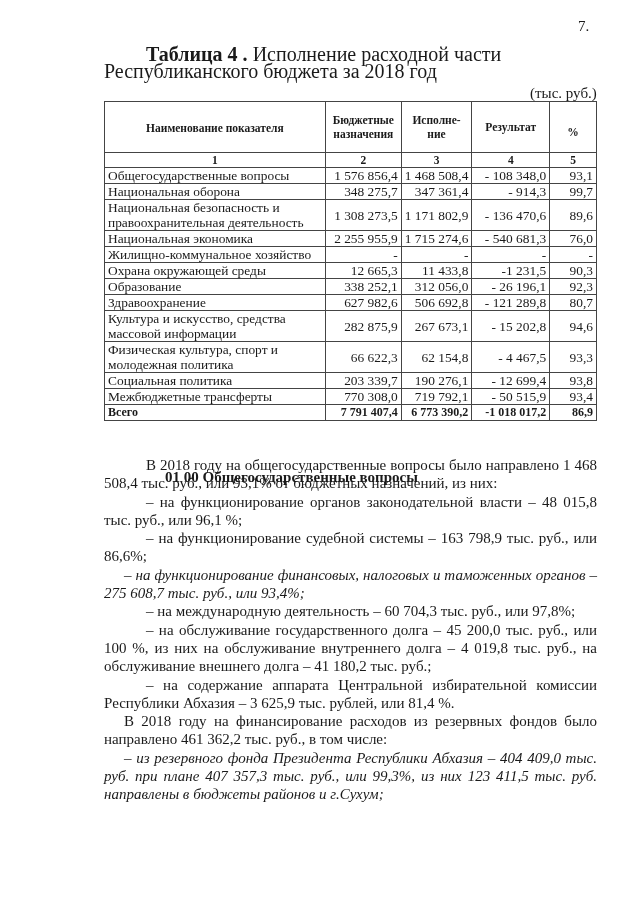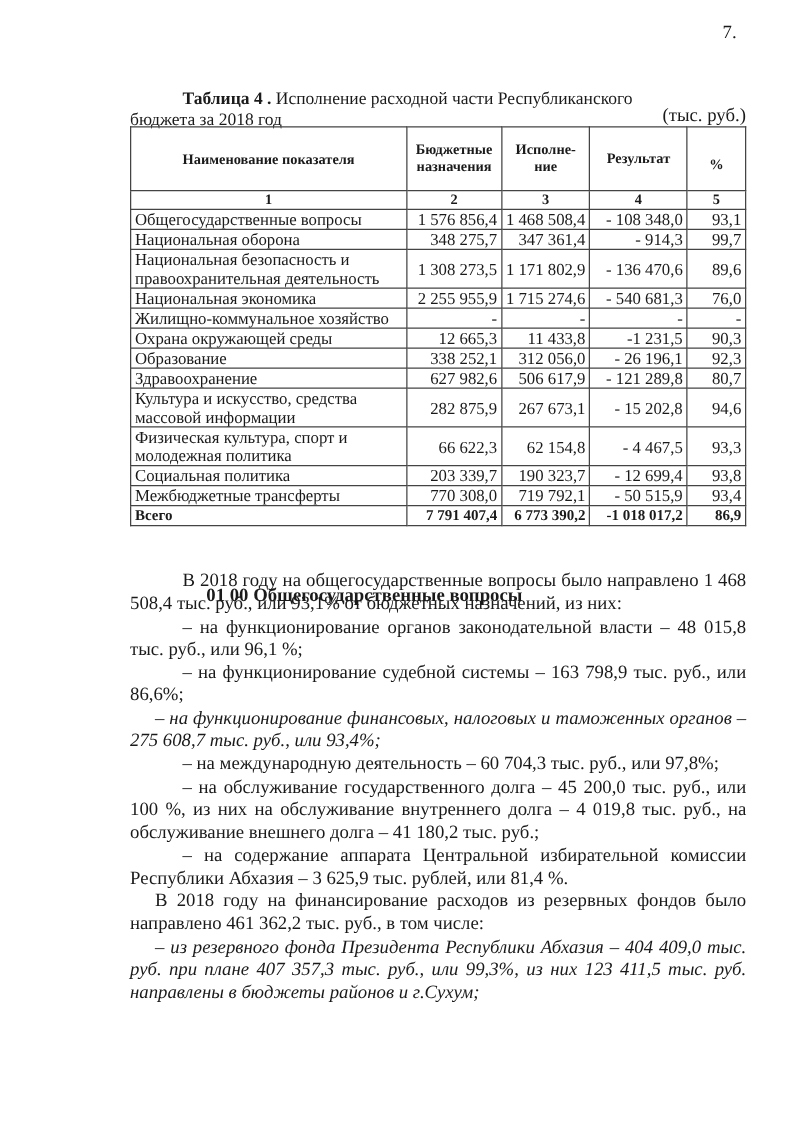--- a/index.html
+++ b/index.html
@@ -1,19 +1,19 @@
 <!DOCTYPE html>
 <html><head>
 <meta charset="utf-8">
 <style>
   html, body { margin: 0; padding: 0; background: #ffffff; }
   body { width: 640px; height: 905px; position: relative; overflow: hidden;
          font-family: "Liberation Serif", "DejaVu Serif", serif; color: #1a1a1a; }
   .page-num { position: absolute; top: 18px; left: 578px; font-size: 15px; }
-  .caption { position: absolute; top: 46px; left: 104px; width: 420px; font-size: 14px; line-height: 17px; margin-top: 25px; }
+  .caption { position: absolute; top: 46px; left: 104px; width: 420px; font-size: 20px; line-height: 17px; }
   .caption .indent { display: inline-block; width: 42px; }
   .caption b { font-weight: bold; }
   .units { position: absolute; top: 85px; left: 530px; font-size: 15px; }
   table.budget { position: absolute; top: 101px; left: 104px; width: 493px;
                  border-collapse: collapse; font-size: 13.4px; line-height: 15px; }
   table.budget td, table.budget th { border: 1px solid #444; padding: 0 3px; }
   table.budget th { font-weight: bold; font-size: 11.5px; text-align: center; line-height: 14px; height: 40px; }
   table.budget th.name { padding-top: 2px; }
   table.budget tr.colnum td { font-weight: bold; font-size: 11.5px; text-align: center; height: 14px; line-height: 13px; }
   table.budget td.num { text-align: right; white-space: nowrap; }
@@ -109,42 +109,42 @@
       <tr class="row">
         <td>Образование</td>
         <td class="num">338 252,1</td>
         <td class="num">312 056,0</td>
         <td class="num">- 26 196,1</td>
         <td class="num">92,3</td>
       </tr>
       <tr class="row">
         <td>Здравоохранение</td>
         <td class="num">627 982,6</td>
-        <td class="num">506 617,9</td>
+        <td class="num">506 692,8</td>
         <td class="num">- 121 289,8</td>
         <td class="num">80,7</td>
       </tr>
       <tr class="row two">
         <td>Культура и искусство, средства массовой информации</td>
         <td class="num">282 875,9</td>
         <td class="num">267 673,1</td>
         <td class="num">- 15 202,8</td>
         <td class="num">94,6</td>
       </tr>
       <tr class="row two">
         <td>Физическая культура, спорт и молодежная политика</td>
         <td class="num">66 622,3</td>
         <td class="num">62 154,8</td>
         <td class="num">- 4 467,5</td>
         <td class="num">93,3</td>
       </tr>
       <tr class="row">
         <td>Социальная политика</td>
         <td class="num">203 339,7</td>
-        <td class="num">190 323,7</td>
+        <td class="num">190 276,1</td>
         <td class="num">- 12 699,4</td>
         <td class="num">93,8</td>
       </tr>
       <tr class="row">
         <td>Межбюджетные трансферты</td>
         <td class="num">770 308,0</td>
         <td class="num">719 792,1</td>
         <td class="num">- 50 515,9</td>
         <td class="num">93,4</td>
       </tr>

